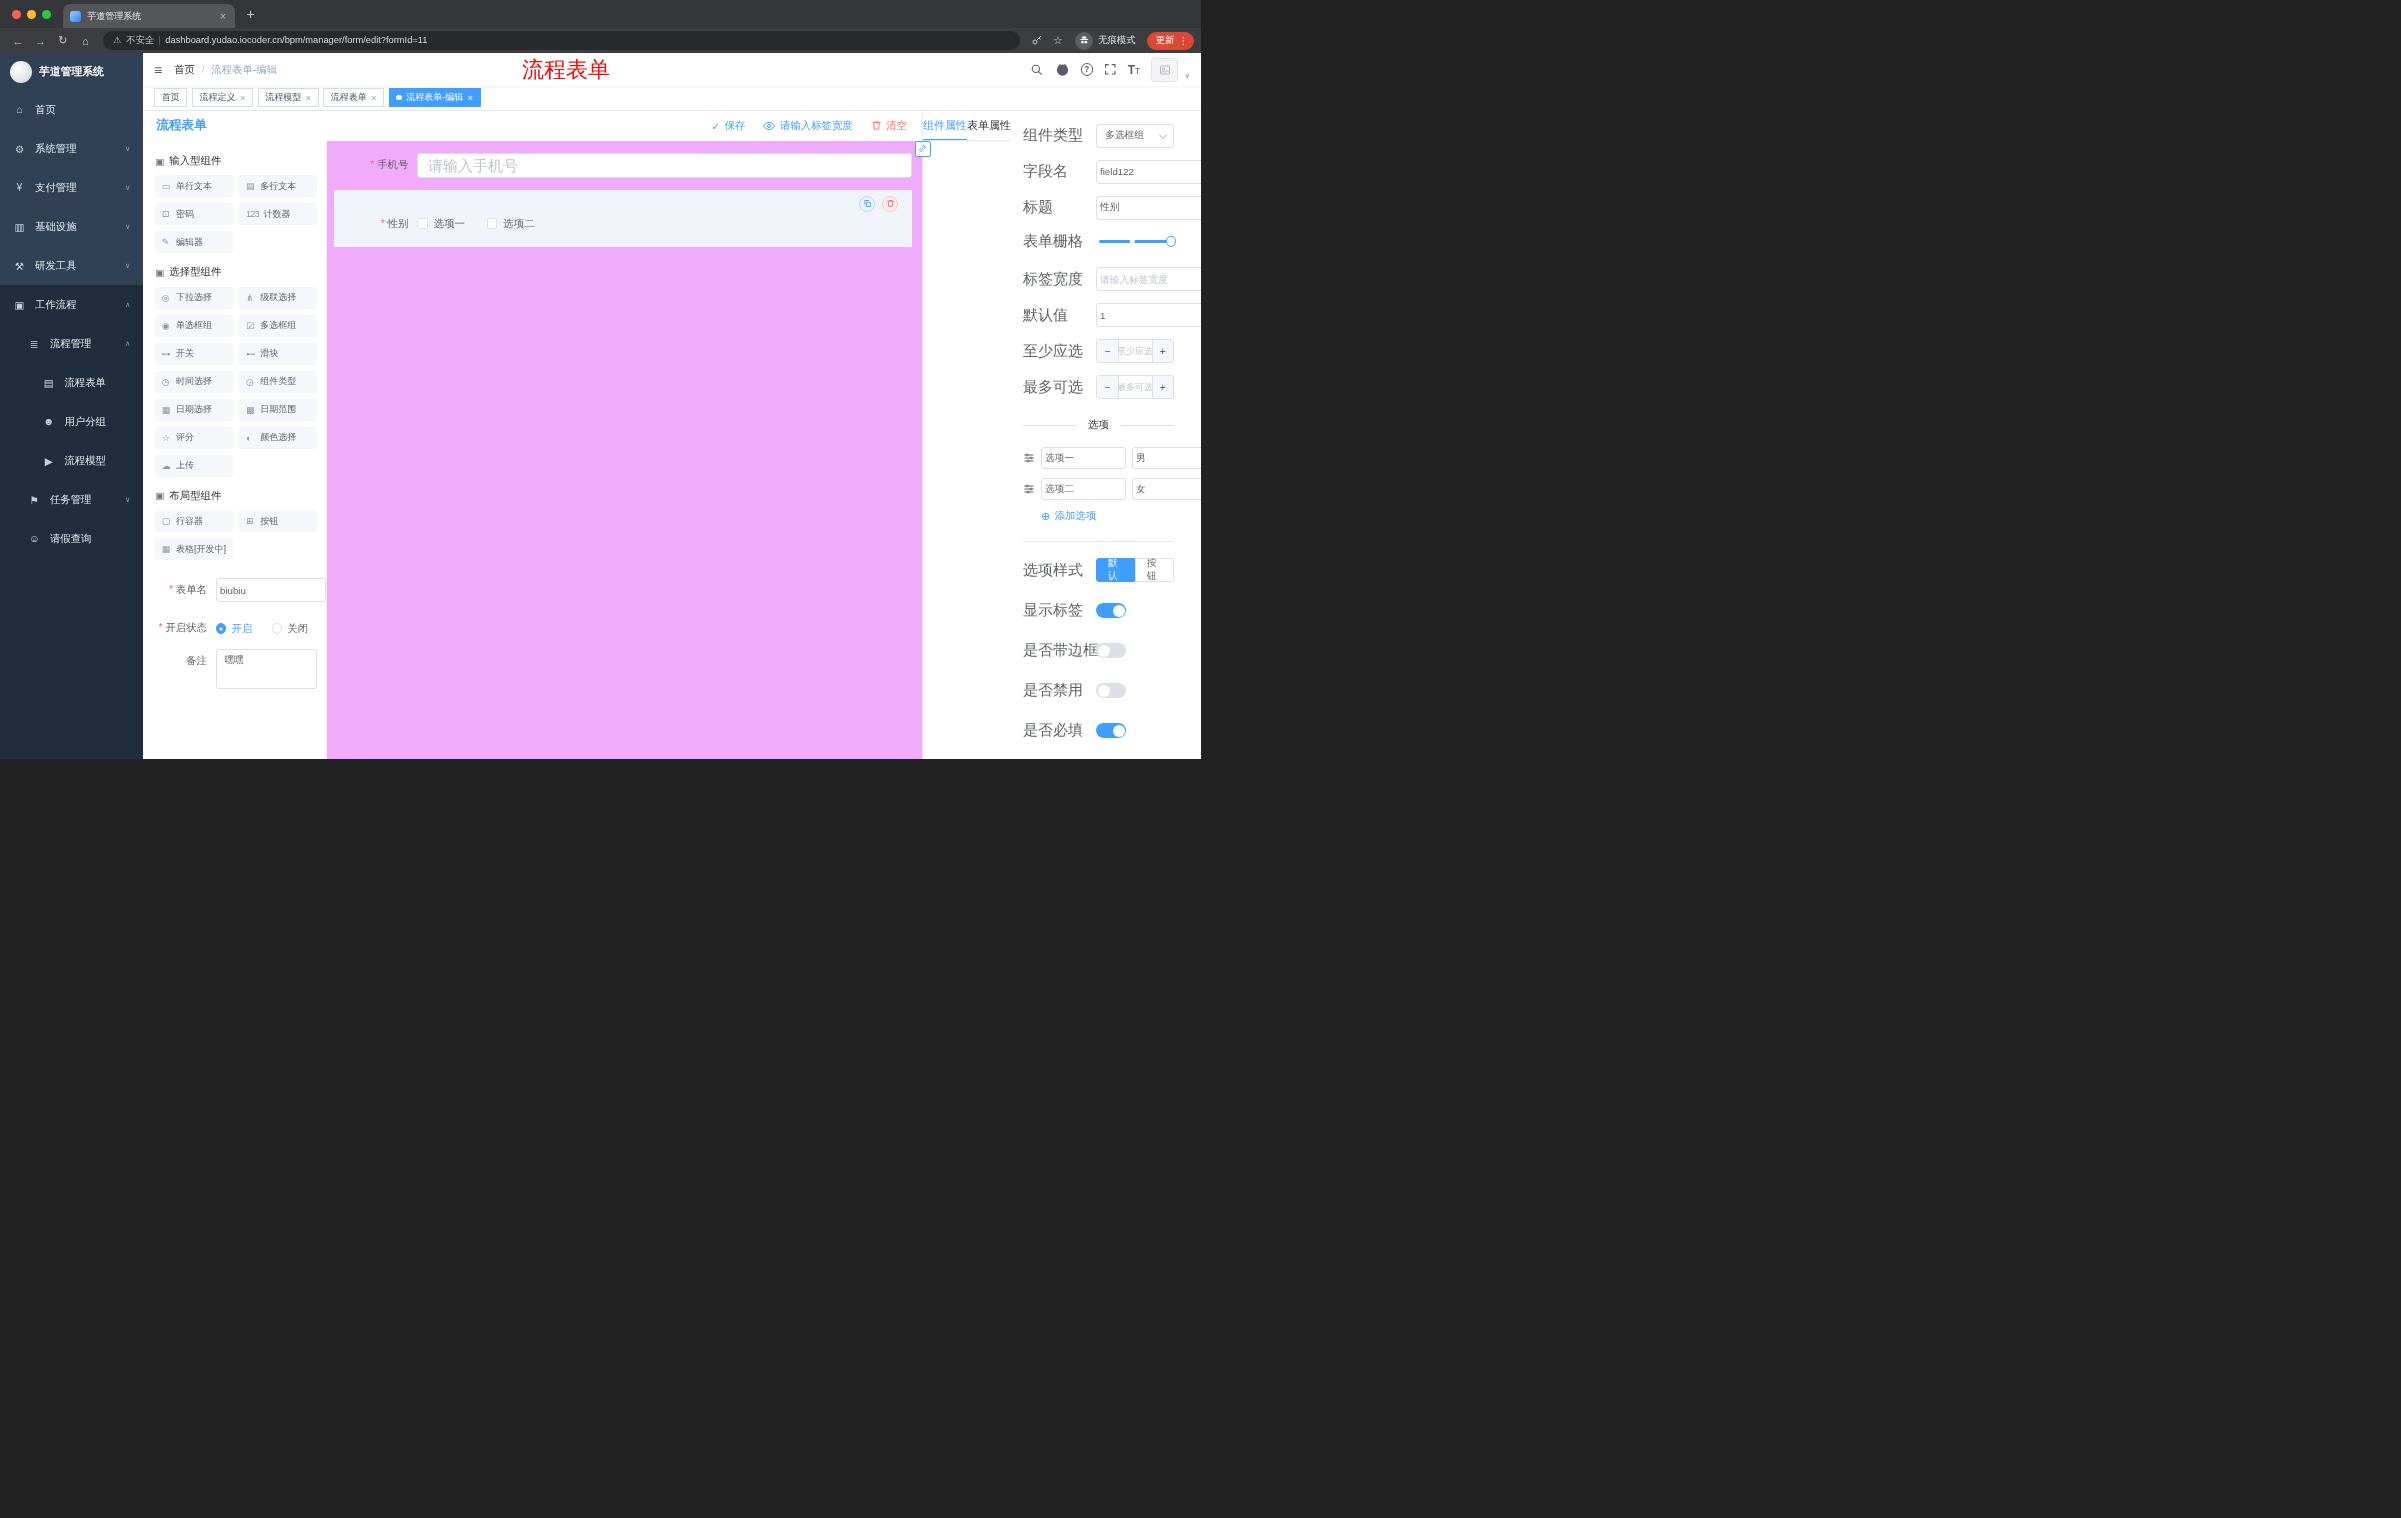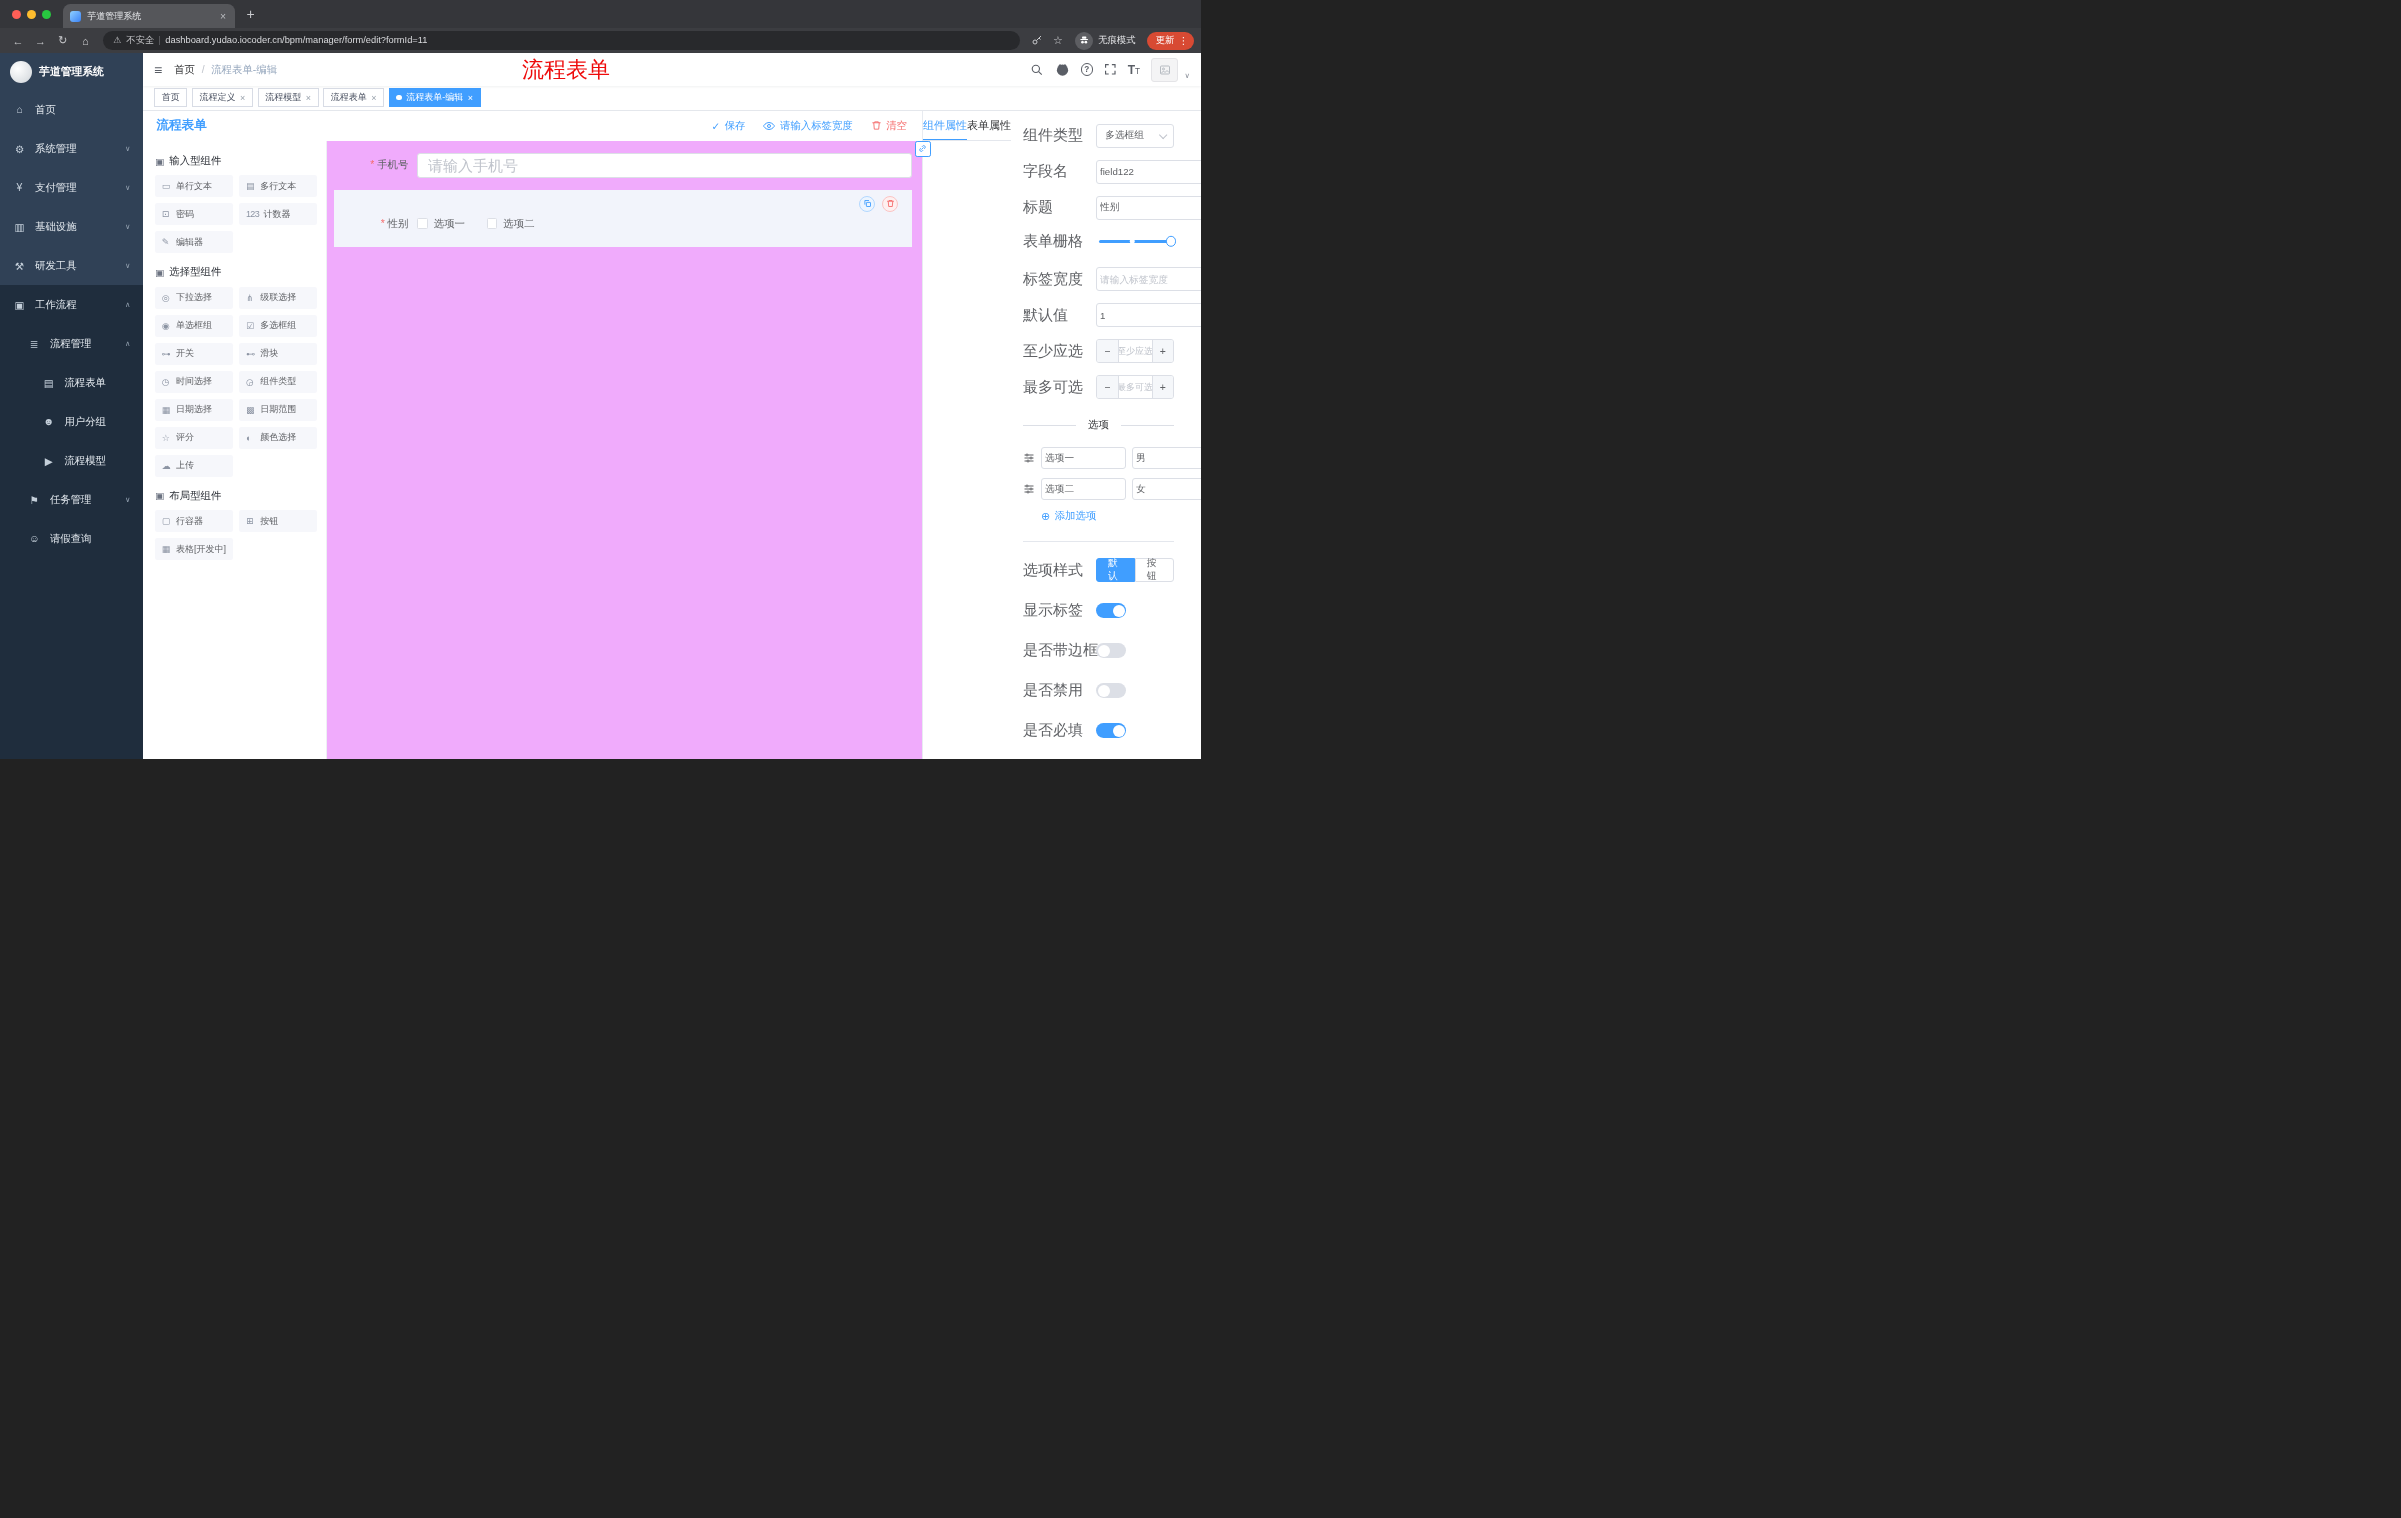--- a/index.html
+++ b/index.html
@@ -474,20 +474,43 @@
                 <span class="pbtn">
                     <span class="ig">⊞</span>
                     <span>按钮</span>
                   </span>
                 <span class="pbtn">
                     <span class="ig">▦</span>
                     <span>表格[开发中]</span>
                   </span>
               </div>
 
+              <div class="pform">
+                <div class="frow">
+                  <span class="flabel req">表单名</span>
+                  <input class="einput" value="biubiu" style="">
+                </div>
+                <div class="frow">
+                  <span class="flabel req">开启状态</span>
+                  <div class="radios">
+                    <span class="radio-it on">
+                        <span class="rdot"></span>
+                        <span>开启</span>
+                      </span>
+                    <span class="radio-it off">
+                        <span class="rdot"></span>
+                        <span>关闭</span>
+                      </span>
+                  </div>
+                </div>
+                <div class="frow">
+                  <span class="flabel">备注</span>
+                  <textarea class="etextarea" style="">嘿嘿</textarea>
+                </div>
+              </div>
             </div>
 
             <div class="canvas">
               <div class="cfield">
                 <span class="clabel req">手机号</span>
                 <input class="cinput" placeholder="请输入手机号" style="">
               </div>
               <div class="selblock">
                 <div class="blk-actions">
                   <span class="blk-btn copy">

